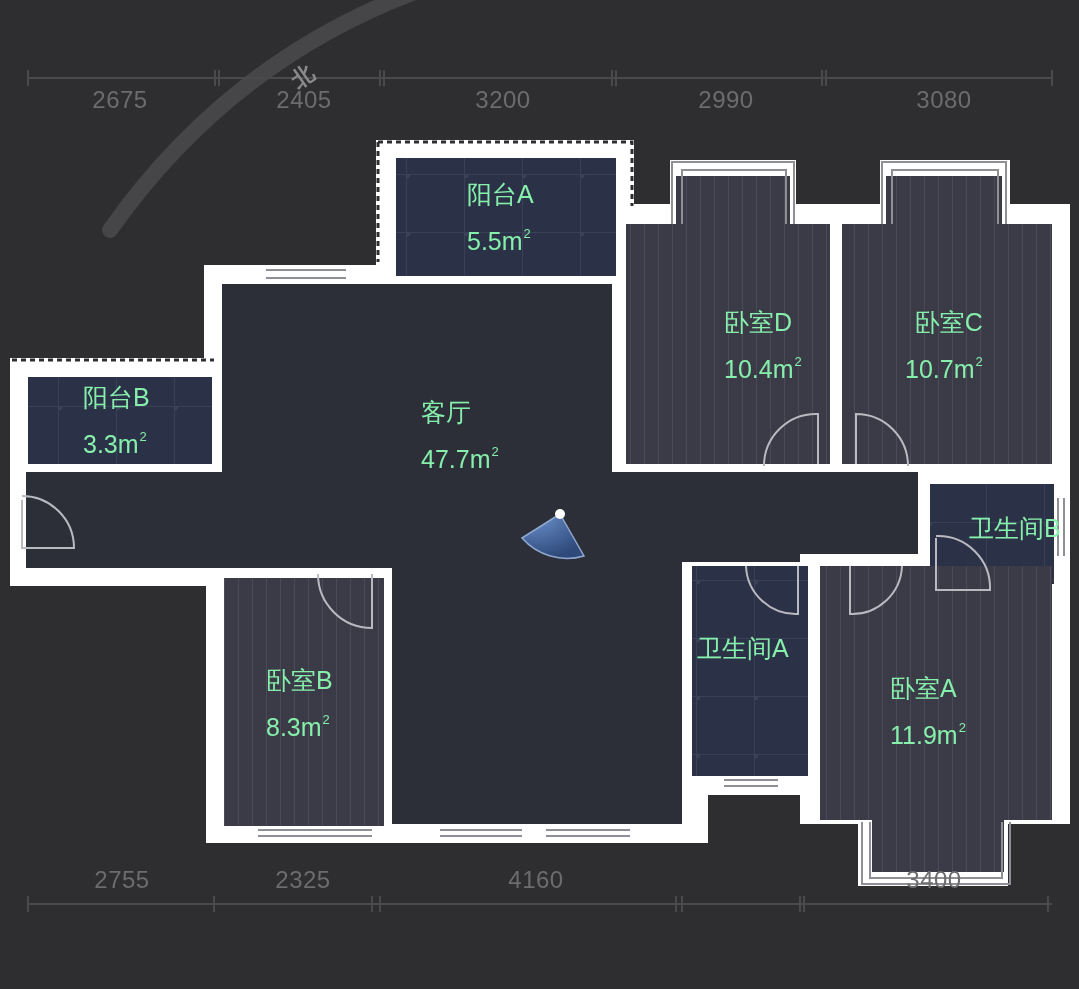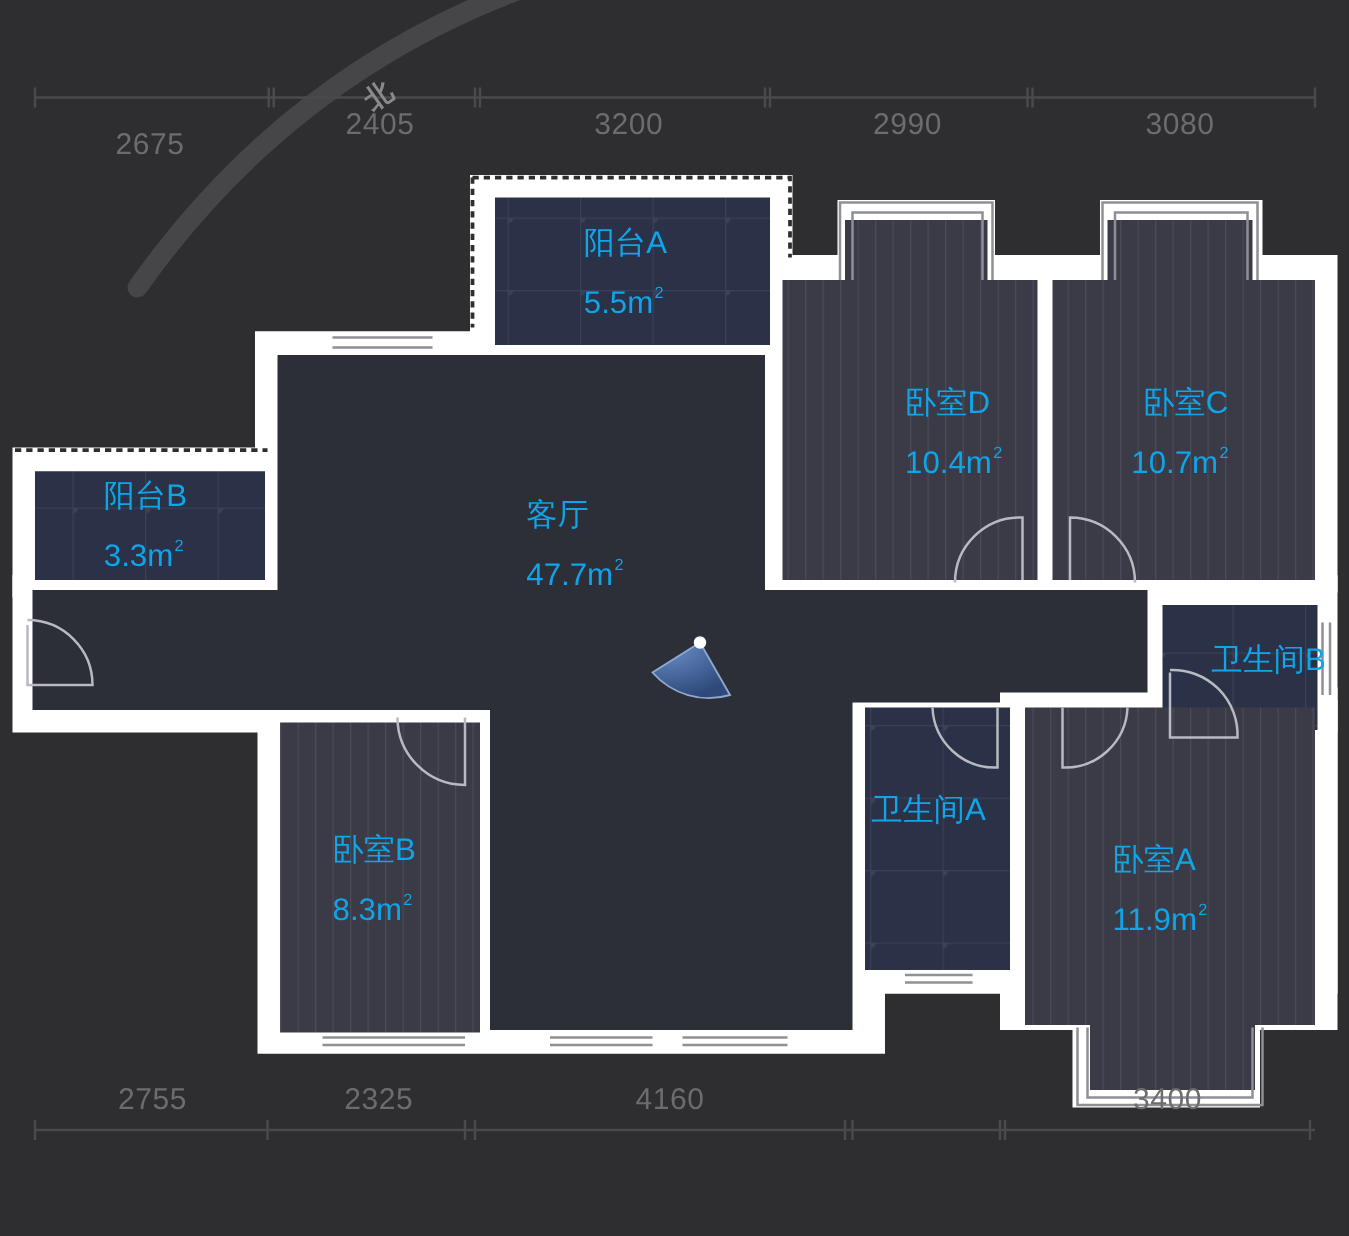--- a/index.html
+++ b/index.html
@@ -12,21 +12,21 @@
   #plan { position: absolute; left: 0; top: 0; width: 1079px; height: 989px; }
   .dim-label {
     position: absolute; color: #6c6c6e; font-size: 24px;
     transform: translateX(-50%); white-space: nowrap; letter-spacing: 0.5px;
   }
   .north-label {
     position: absolute; color: #8a8a8c; font-size: 22px; font-weight: bold;
     transform: rotate(-35deg);
   }
   .room {
-    position: absolute; color: #0ea5e9; font-size: 25px; line-height: 40px;
+    position: absolute; color: #86efac; font-size: 25px; line-height: 40px;
     white-space: nowrap; cursor: pointer;
   }
   .room .area sup { font-size: 13px; vertical-align: 12px; margin-left: 1px; }
 </style>
 </head>
 <body>
 
 <svg id="plan" viewBox="0 0 1079 989" xmlns="http://www.w3.org/2000/svg">
   <defs>
     <pattern id="wood" width="14" height="60" patternUnits="userSpaceOnUse">
@@ -157,21 +157,21 @@
   </g>
 
   <g>
     <path d="M 560 514 L 522 538 A 60 60 0 0 0 584 556 Z" fill="url(#coneGrad)" stroke="#8ea8d0" stroke-width="1.5"></path>
     <circle cx="560" cy="514" r="5" fill="#ffffff"></circle>
   </g>
 </svg>
 
 <div class="north-label" style="left:292px; top:62px;">北</div>
 
-<div class="dim-label" style="left:120px; top:86px;margin-top:16px;">2675</div>
+<div class="dim-label" style="left:120px; top:86px;">2675</div>
 <div class="dim-label" style="left:304px; top:86px;">2405</div>
 <div class="dim-label" style="left:503px; top:86px;">3200</div>
 <div class="dim-label" style="left:726px; top:86px;">2990</div>
 <div class="dim-label" style="left:944px; top:86px;">3080</div>
 
 <div class="dim-label" style="left:122px; top:866px;">2755</div>
 <div class="dim-label" style="left:303px; top:866px;">2325</div>
 <div class="dim-label" style="left:536px; top:866px;">4160</div>
 <div class="dim-label" style="left:934px; top:866px;">3400</div>
 

